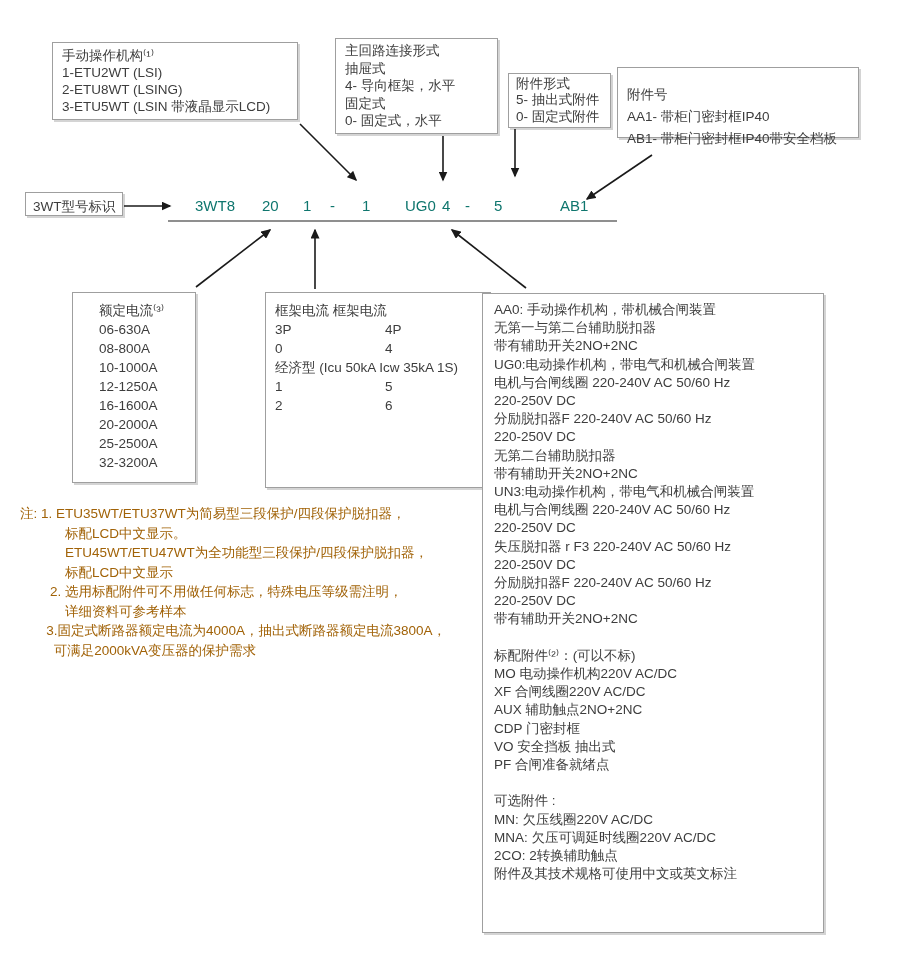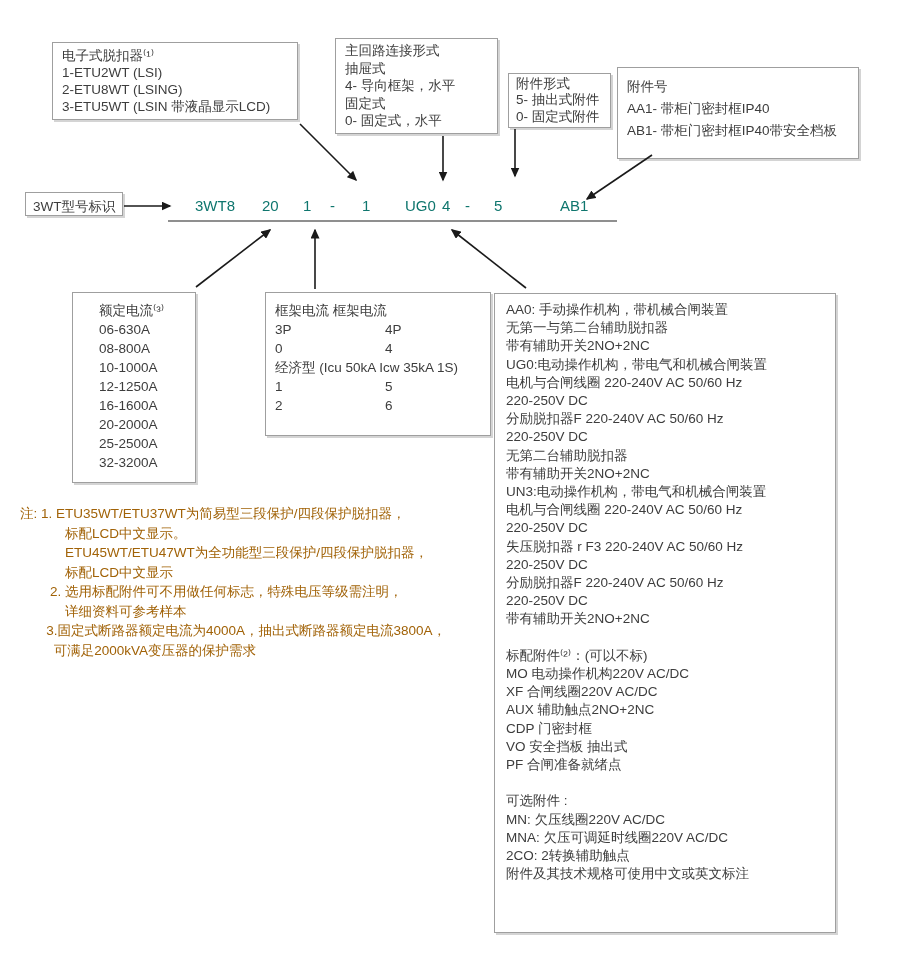--- a/index.html
+++ b/index.html
@@ -10,40 +10,40 @@
   .box{
     position:absolute;box-sizing:border-box;background:#ffffff;
     border:1px solid #9f9f9f;box-shadow:2px 2px 0 #d4d4d4;
     font-size:13.5px;line-height:17px;padding:4px 9px;white-space:nowrap;
   }
   .tline{position:relative;}
   .tline .c2{position:absolute;left:110px;}
   #box-etu    {left:52px;  top:42px;  width:246px; height:78px;}
   #box-main   {left:335px; top:38px;  width:163px; height:96px; line-height:17.6px;padding:3px 9px;}
   #box-accform{left:508px; top:73px;  width:103px; height:55px; line-height:16.4px;padding:2px 7px;}
-  #box-accno  {left:617px; top:67px;  width:242px; height:92px; line-height:22px;  padding:8px 9px;}
+  #box-accno  {left:617px; top:67px;  width:242px; height:71px; line-height:22px;  padding:16px 9px;}
   #box-label  {left:25px;  top:192px; width:98px;  height:24px; padding:5px 7px;}
   #box-rated  {left:72px;  top:292px; width:124px; height:191px;line-height:19px;  padding:8px 10px 8px 26px;}
-  #box-frame  {left:265px; top:292px; width:226px; height:144px;line-height:19px;  padding:8px 9px;}
-  #box-op     {left:494px; top:293px; width:342px; height:640px;line-height:18.2px;padding:7px 11px;}
+  #box-frame  {left:265px; top:292px; width:226px; height:196px;line-height:19px;  padding:8px 9px;}
+  #box-op     {left:482px; top:293px; width:342px; height:640px;line-height:18.2px;padding:7px 11px;}
   .code-seg{position:absolute;top:197px;font-size:15px;color:#0f766e;white-space:nowrap;}
   .code-underline{position:absolute;left:168px;top:220px;width:449px;height:2px;background:#8f8f8f;}
   .notes{
     position:absolute;left:20px;top:504px;font-size:13.5px;line-height:19.5px;
     white-space:pre;color:#a16207;
   }
   svg.arrows{position:absolute;left:0;top:0;width:900px;height:976px;pointer-events:none;}
 </style>
 </head>
 <body>
 
 <div class="canvas">
 
   <div class="box" id="box-etu">
-      <div class="tline">电子式脱扣器⁽¹⁾</div>
+      <div class="tline">手动操作机构⁽¹⁾</div>
       <div class="tline">1-ETU2WT (LSI)</div>
       <div class="tline">2-ETU8WT (LSING)</div>
       <div class="tline">3-ETU5WT (LSIN 带液晶显示LCD)</div>
     </div>
   <div class="box" id="box-main">
       <div class="tline">主回路连接形式</div>
       <div class="tline">抽屉式</div>
       <div class="tline">4- 导向框架，水平</div>
       <div class="tline">固定式</div>
       <div class="tline">0- 固定式，水平</div>

